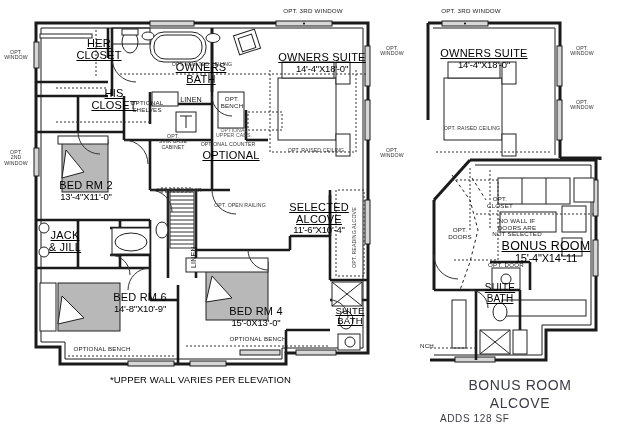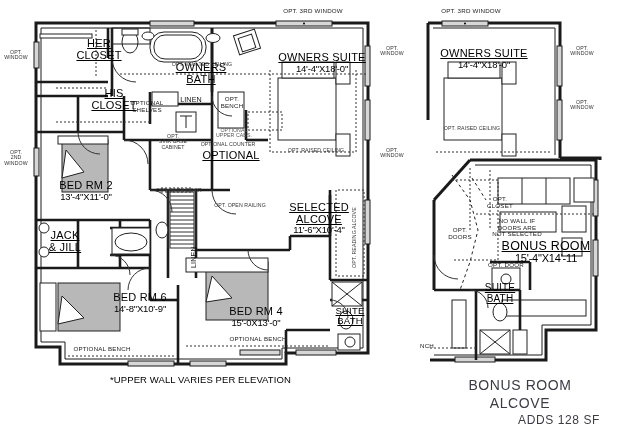--- a/index.html
+++ b/index.html
@@ -12,21 +12,21 @@
   .room .nm{text-decoration:underline;display:block;}
   .room .dim{display:block;font-size:9.5px;letter-spacing:-.2px;}
   .room.big{font-size:12.5px;}
   .room.big .dim{font-size:11px;}
   .tiny{font-size:5.2px;color:#333;letter-spacing:.1px;text-align:center;}
   .tiny2{font-size:6.2px;color:#222;letter-spacing:.2px;text-align:center;}
   .small{font-size:7.2px;color:#111;letter-spacing:.1px;text-align:center;}
   .vert{transform-origin:0 0;}
   .foot{font-size:9.5px;letter-spacing:.1px;text-align:center;}
   .capt{font-size:14px;color:#3c3c46;text-align:center;letter-spacing:.6px;}
-  .capt2{font-size:12px;color:#3c3c46;text-align:right;letter-spacing:.6px;}
+  .capt2{font-size:10px;color:#3c3c46;text-align:left;letter-spacing:.6px;}
 </style>
 </head>
 <body>
 
 <svg id="plan" viewBox="0 0 640 442">
   <defs>
     <pattern id="hatch" width="3" height="3" patternUnits="userSpaceOnUse">
       <rect width="3" height="3" fill="#c9c9c9"></rect>
       <path d="M0 3 L3 0" stroke="#9a9a9a" stroke-width=".5"></path>
     </pattern>

